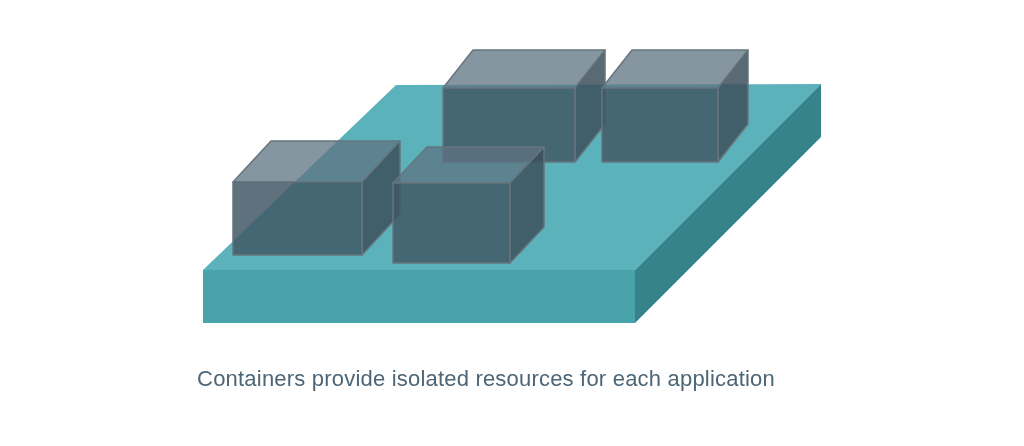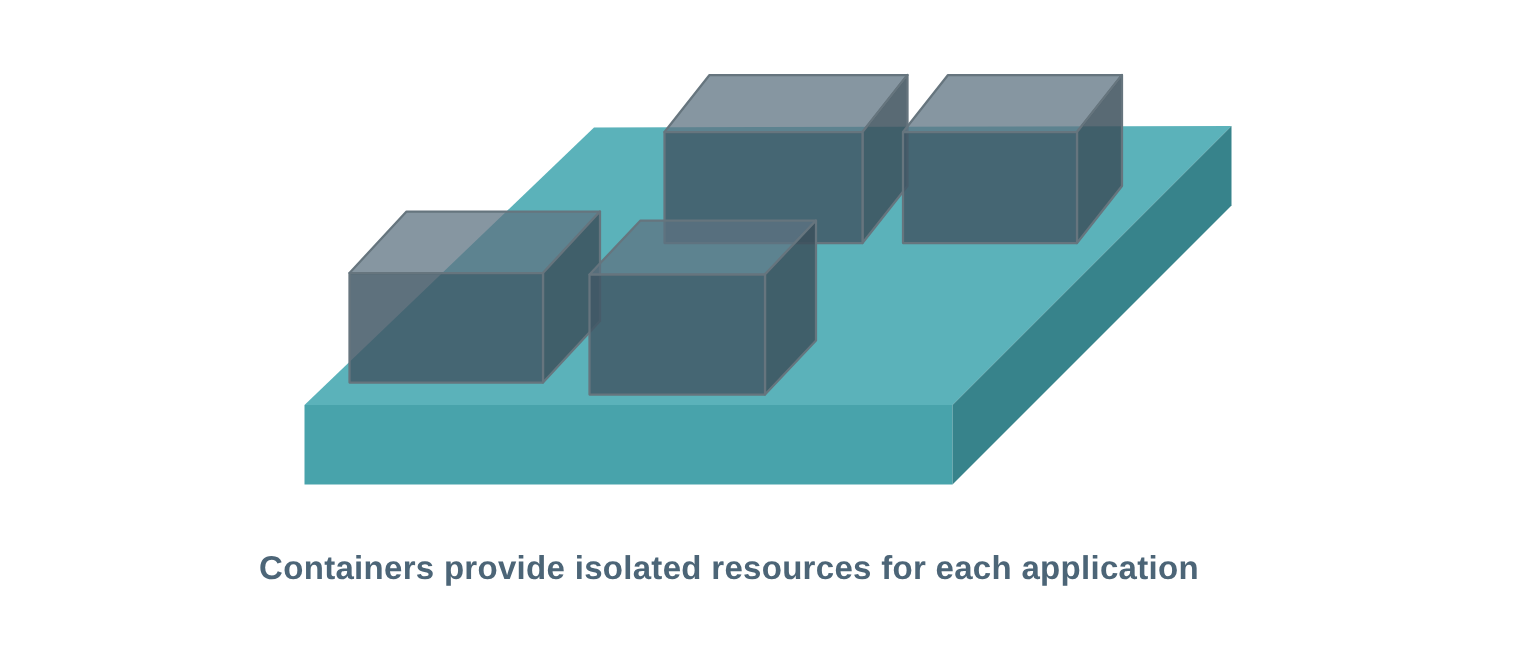--- a/index.html
+++ b/index.html
@@ -31,21 +31,21 @@
   }
   .caption {
     position: absolute;
     top: 366px;
     left: 0;
     width: 972px;
     text-align: center;
     font-size: 22px;
     letter-spacing: 0.2px;
     color: #4C6577;
-    font-weight: 700;
+    font-weight: 400;
   }
 </style>
 </head>
 <body>
 
 <div class="canvas">
 
   <svg class="illustration-svg" width="1024" height="446" viewBox="0 0 1024 446">
 
     <g>

